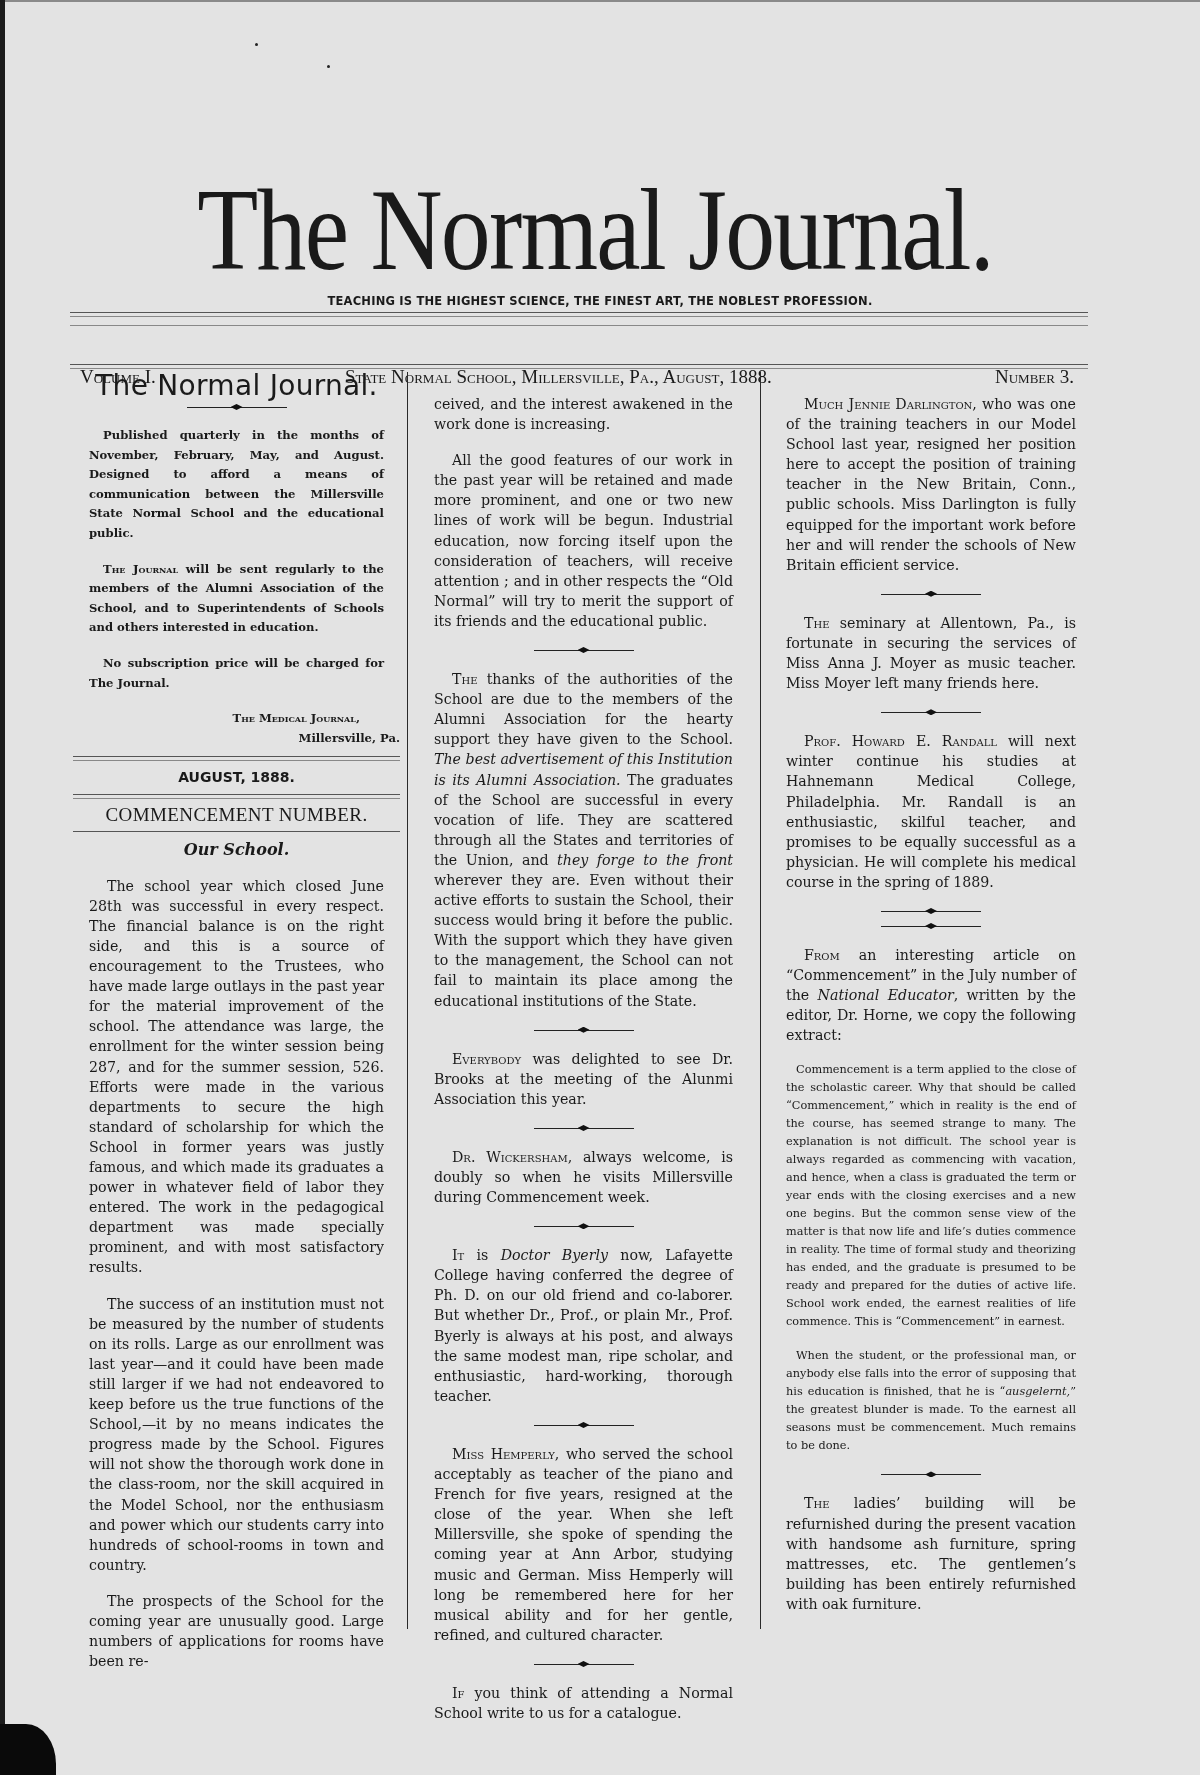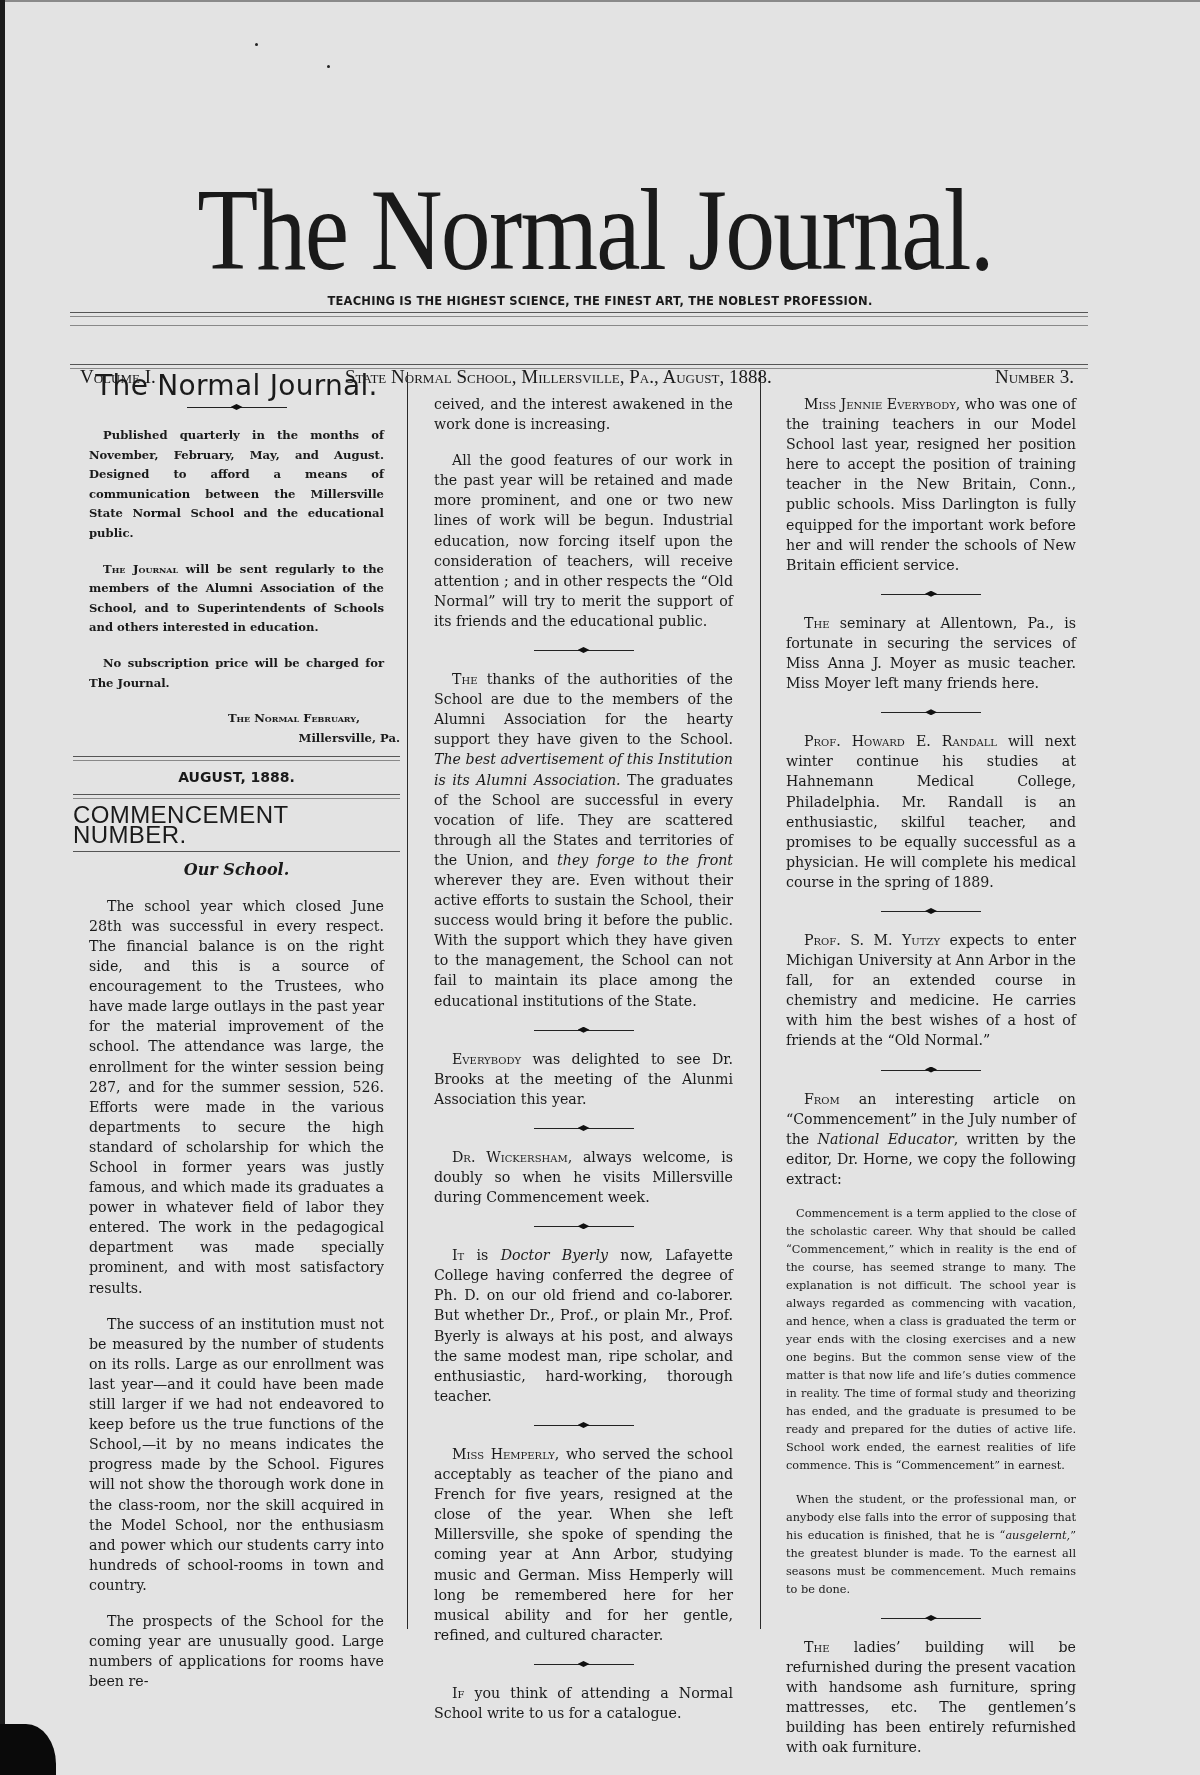--- a/index.html
+++ b/index.html
@@ -44,21 +44,21 @@
   .col { position: absolute; font-family: "DejaVu Serif", serif; font-size: 14.2px; line-height: 20.1px; text-align: justify; }
   .col p { margin: 16px; text-indent: 18px; }
   .col p.noind { text-indent: 0; }
   .lead { font-variant: small-caps; }
 
   .box-title { font-family: "DejaVu Sans", sans-serif; font-size: 28px; text-align: center; letter-spacing: 0.3px; margin: 0 0 6px 0; }
   .small { font-size: 11.6px; line-height: 19.6px; font-weight: bold; }
   .small p { text-indent: 14px; }
   .right-addr { text-align: right; }
   .date-head { font-family: "DejaVu Sans", sans-serif; font-weight: bold; font-size: 14px; text-align: center; }
-  .number-head { font-family: Liberation Sans, sans-serif; font-size: 24px; letter-spacing: 0.4px; }
+  .number-head { font-family: Liberation Serif, serif; font-size: 19px; text-align: center; letter-spacing: 0.4px; }
   .section-head { font-weight: bold; font-style: italic; text-align: center; font-size: 16px; }
   .divider { width: 100px; margin: 8px auto 9px auto; position: relative; height: 6px; }
   .divider::before { content: ""; position: absolute; left: 0; right: 0; top: 3px; border-top: 1px solid #222; }
   .divider::after { content: ""; position: absolute; left: 44px; top: 0; width: 12px; height: 6px; background: #111;
                     clip-path: polygon(0 50%, 50% 0, 100% 50%, 50% 100%); }
   .extract { font-size: 11.3px; line-height: 18px; }
   .extract p { text-indent: 10px; }
   em { font-style: italic; }
 </style>
 </head>
@@ -89,21 +89,21 @@
 <div class="vline" style="left:407px;top:372px;height:1257px"></div>
 <div class="vline" style="left:760px;top:372px;height:1257px"></div>
 
 <div class="col" style="left:73px;top:376px;width:327px">
   <div class="box-title">The Normal Journal.</div>
   <div class="divider"></div>
   <div class="small">
     <p>Published quarterly in the months of November, February, May, and August. Designed to afford a means of communication between the Millersville State Normal School and the educational public.</p>
     <p><span class="lead">The Journal</span> <span>will be sent regularly to the members of the Alumni Association of the School, and to Superintendents of Schools and others interested in education.</span></p>
     <p>No subscription price will be charged for The Journal.</p>
-    <div class="right-addr sc" style="margin-right:40px">The Normal February,</div>
+    <div class="right-addr sc" style="margin-right:40px">The Medical Journal,</div>
     <div class="right-addr">Millersville, Pa.</div>
   </div>
   <div style="border-top:1px solid #555;margin-top:8px"></div>
   <div style="border-top:1px solid #888;margin-top:3px;margin-bottom:6px"></div>
   <div class="date-head">AUGUST, 1888.</div>
   <div style="border-top:1px solid #555;margin-top:6px"></div>
   <div style="border-top:1px solid #888;margin-top:3px;margin-bottom:6px"></div>
   <div class="number-head">COMMENCEMENT NUMBER.</div>
   <div style="border-top:1px solid #555;margin-top:6px;margin-bottom:8px"></div>
   <div class="section-head">Our School.</div>
@@ -123,27 +123,26 @@
   <p><span class="lead">Dr. Wickersham,</span><span> always welcome, is doubly so when he visits Millersville during Commencement week.</span></p>
   <div class="divider"></div>
   <p><span class="lead">It</span><span> is </span><em>Doctor Byerly</em><span> now, Lafayette College having conferred the degree of Ph. D. on our old friend and co-laborer. But whether Dr., Prof., or plain Mr., Prof. Byerly is always at his post, and always the same modest man, ripe scholar, and enthusiastic, hard-working, thorough teacher.</span></p>
   <div class="divider"></div>
   <p><span class="lead">Miss Hemperly,</span><span> who served the school acceptably as teacher of the piano and French for five years, resigned at the close of the year. When she left Millersville, she spoke of spending the coming year at Ann Arbor, studying music and German. Miss Hemperly will long be remembered here for her musical ability and for her gentle, refined, and cultured character.</span></p>
   <div class="divider"></div>
   <p><span class="lead">If</span><span> you think of attending a Normal School write to us for a catalogue.</span></p>
 </div>
 
 <div class="col" style="left:770px;top:378px;width:322px">
-  <p><span class="lead">Miss Jennie Everybody,</span><span> who was one of the training teachers in our Model School last year, resigned her position here to accept the position of training teacher in the New Britain, Conn., public schools. Miss Darlington is fully equipped for the important work before her and will render the schools of New Britain efficient service.</span></p>
+  <p><span class="lead">Much Jennie Darlington,</span><span> who was one of the training teachers in our Model School last year, resigned her position here to accept the position of training teacher in the New Britain, Conn., public schools. Miss Darlington is fully equipped for the important work before her and will render the schools of New Britain efficient service.</span></p>
   <div class="divider"></div>
   <p><span class="lead">The</span><span> seminary at Allentown, Pa., is fortunate in securing the services of Miss Anna J. Moyer as music teacher. Miss Moyer left many friends here.</span></p>
   <div class="divider"></div>
   <p><span class="lead">Prof. Howard E. Randall</span><span> will next winter continue his studies at Hahnemann Medical College, Philadelphia. Mr. Randall is an enthusiastic, skilful teacher, and promises to be equally successful as a physician. He will complete his medical course in the spring of 1889.</span></p>
   <div class="divider"></div>
-  <p><span class="lead">Prof. S. M. Yutzy</span><span> expects to enter Michigan University at Ann Arbor in the fall, for an extended course in chemistry and medicine. He carries with him the best wishes of a host of friends at the “Old Normal.”</span></p>
   <div class="divider"></div>
   <p><span class="lead">From</span><span> an interesting article on “Commencement” in the July number of the </span><em>National Educator</em><span>, written by the editor, Dr. Horne, we copy the following extract:</span></p>
   <div class="extract">
     <p>Commencement is a term applied to the close of the scholastic career. Why that should be called “Commencement,” which in reality is the end of the course, has seemed strange to many. The explanation is not difficult. The school year is always regarded as commencing with vacation, and hence, when a class is graduated the term or year ends with the closing exercises and a new one begins. But the common sense view of the matter is that now life and life’s duties commence in reality. The time of formal study and theorizing has ended, and the graduate is presumed to be ready and prepared for the duties of active life. School work ended, the earnest realities of life commence. This is “Commencement” in earnest.</p>
     <p><span>When the student, or the professional man, or anybody else falls into the error of supposing that his education is finished, that he is “</span><em>ausgelernt,</em><span>” the greatest blunder is made. To the earnest all seasons must be commencement. Much remains to be done.</span></p>
   </div>
   <div class="divider" style="margin-top:14px"></div>
   <p><span class="lead">The</span><span> ladies’ building will be refurnished during the present vacation with handsome ash furniture, spring mattresses, etc. The gentlemen’s building has been entirely refurnished with oak furniture.</span></p>
 </div>
 

